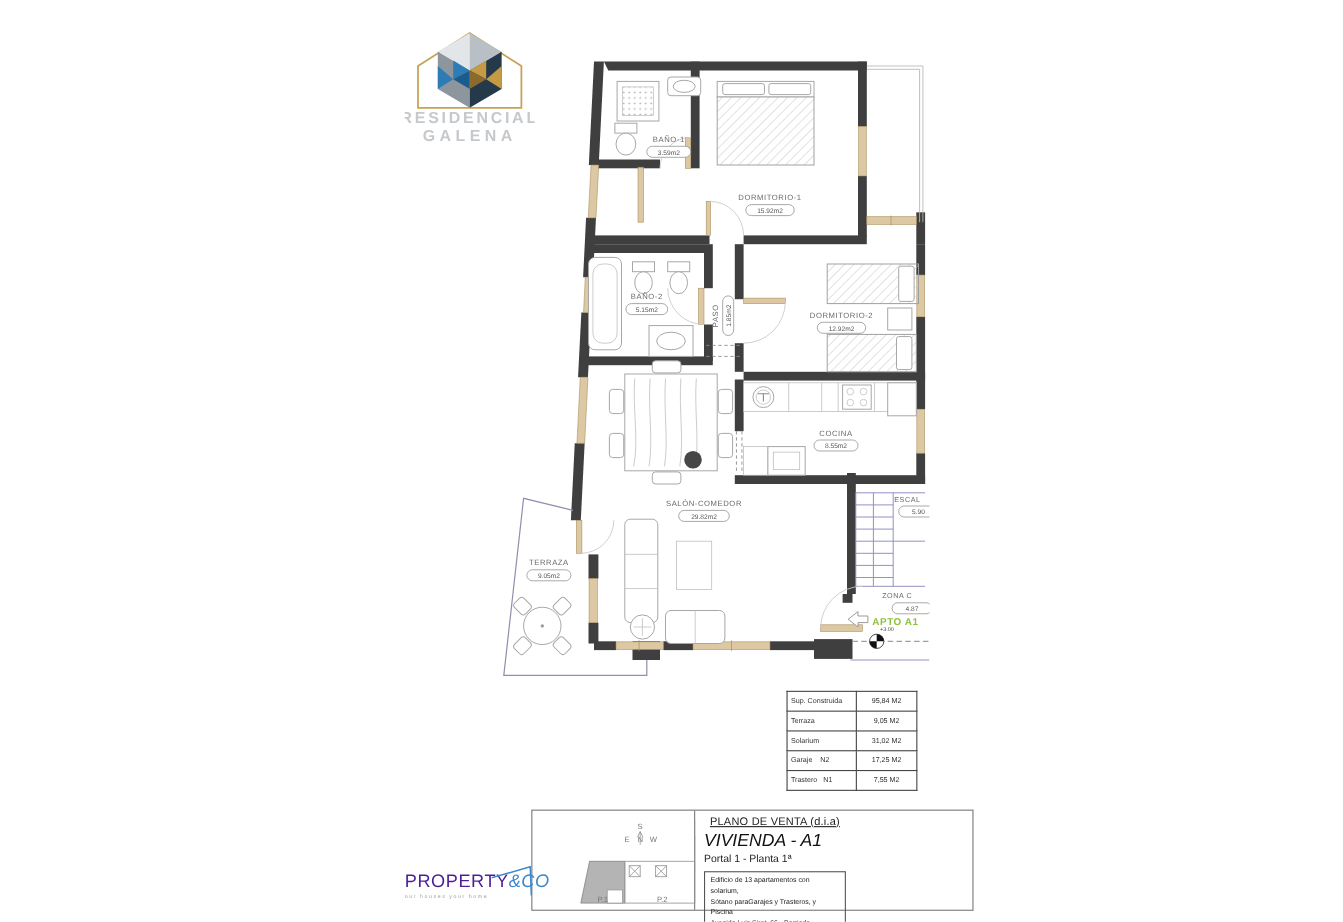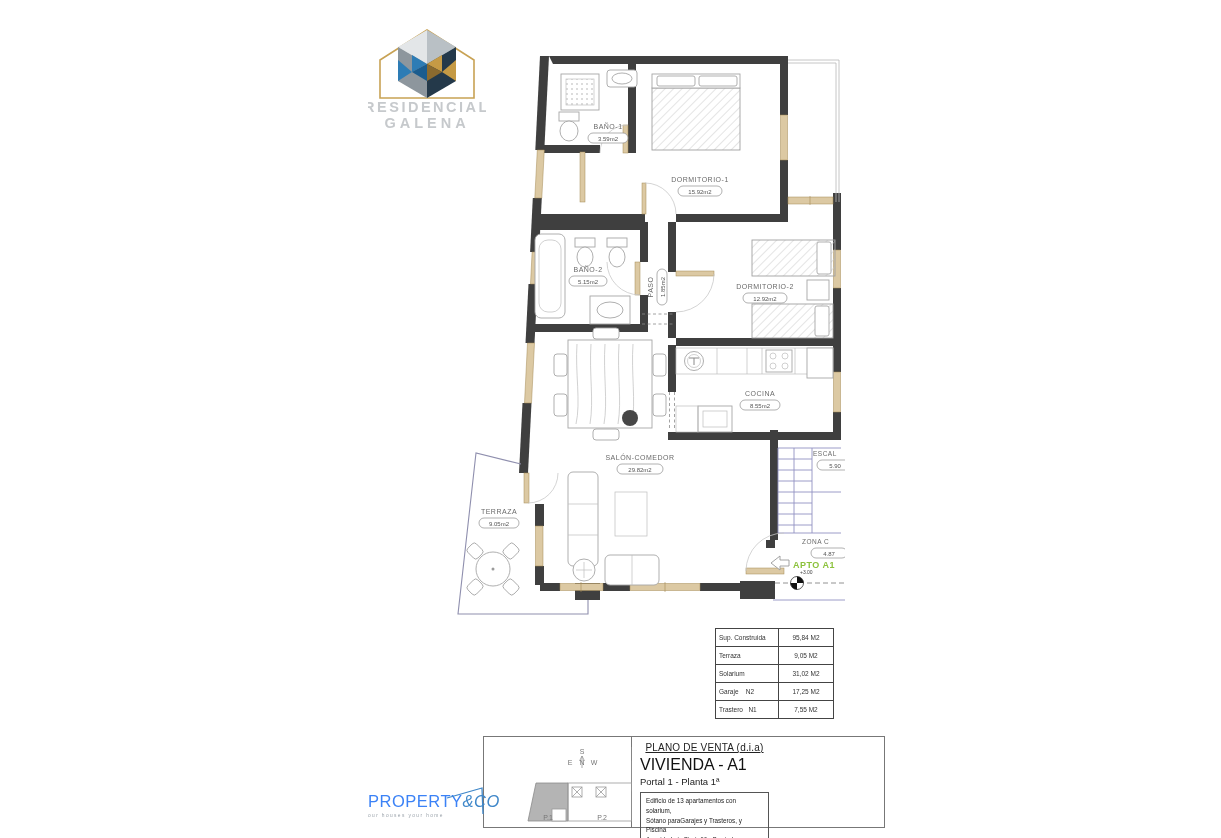--- a/index.html
+++ b/index.html
@@ -33,29 +33,29 @@
   .areas-table td.val{width:52px;text-align:center;}
 
   
   .title-block{position:absolute;left:483px;top:736px;width:400px;height:90px;
                border:1px solid #777;display:flex;}
   .tb-cell{height:100%;box-sizing:border-box;}
   .tb-albaida{width:107px;border-right:1px solid #777;}
   .tb-site{width:148px;border-right:1px solid #777;}
   .tb-doc{width:145px;padding:5px 8px;box-sizing:border-box;}
   .doc-type{font-size:10px;color:#222;text-decoration:underline;letter-spacing:.2px;text-align:center;}
-  .doc-title{font-size:16px;color:#111;margin-top:3px;}
+  .doc-title{font-size:16px;color:#111;margin-top:3px;font-style:italic;}
   .doc-sub{font-size:9.5px;color:#222;margin-top:2px;}
   .doc-desc{border:1px solid #555;margin-top:5px;padding:3px 5px;font-size:6.3px;
             line-height:1.55;color:#222;}
 
   
   .property-logo{position:absolute;left:368px;top:792px;width:130px;}
   .pc-row{position:relative;font-size:16.5px;letter-spacing:.5px;}
-  .pc-gray{color:#3b82f6;}
+  .pc-gray{color:#4c1d95;}
   .pc-blue{color:#3f87c9;font-style:italic;}
   .pc-roof{position:absolute;left:75px;top:-8px;}
   .pc-tagline{font-size:4.8px;color:#9aa2aa;letter-spacing:1.4px;margin-top:2px;}
 </style>
 </head>
 <body>
 
 <div style="width:100%;height:100%;position:relative;">
 
   <svg class="galena-logo" viewBox="0 0 118 112">

